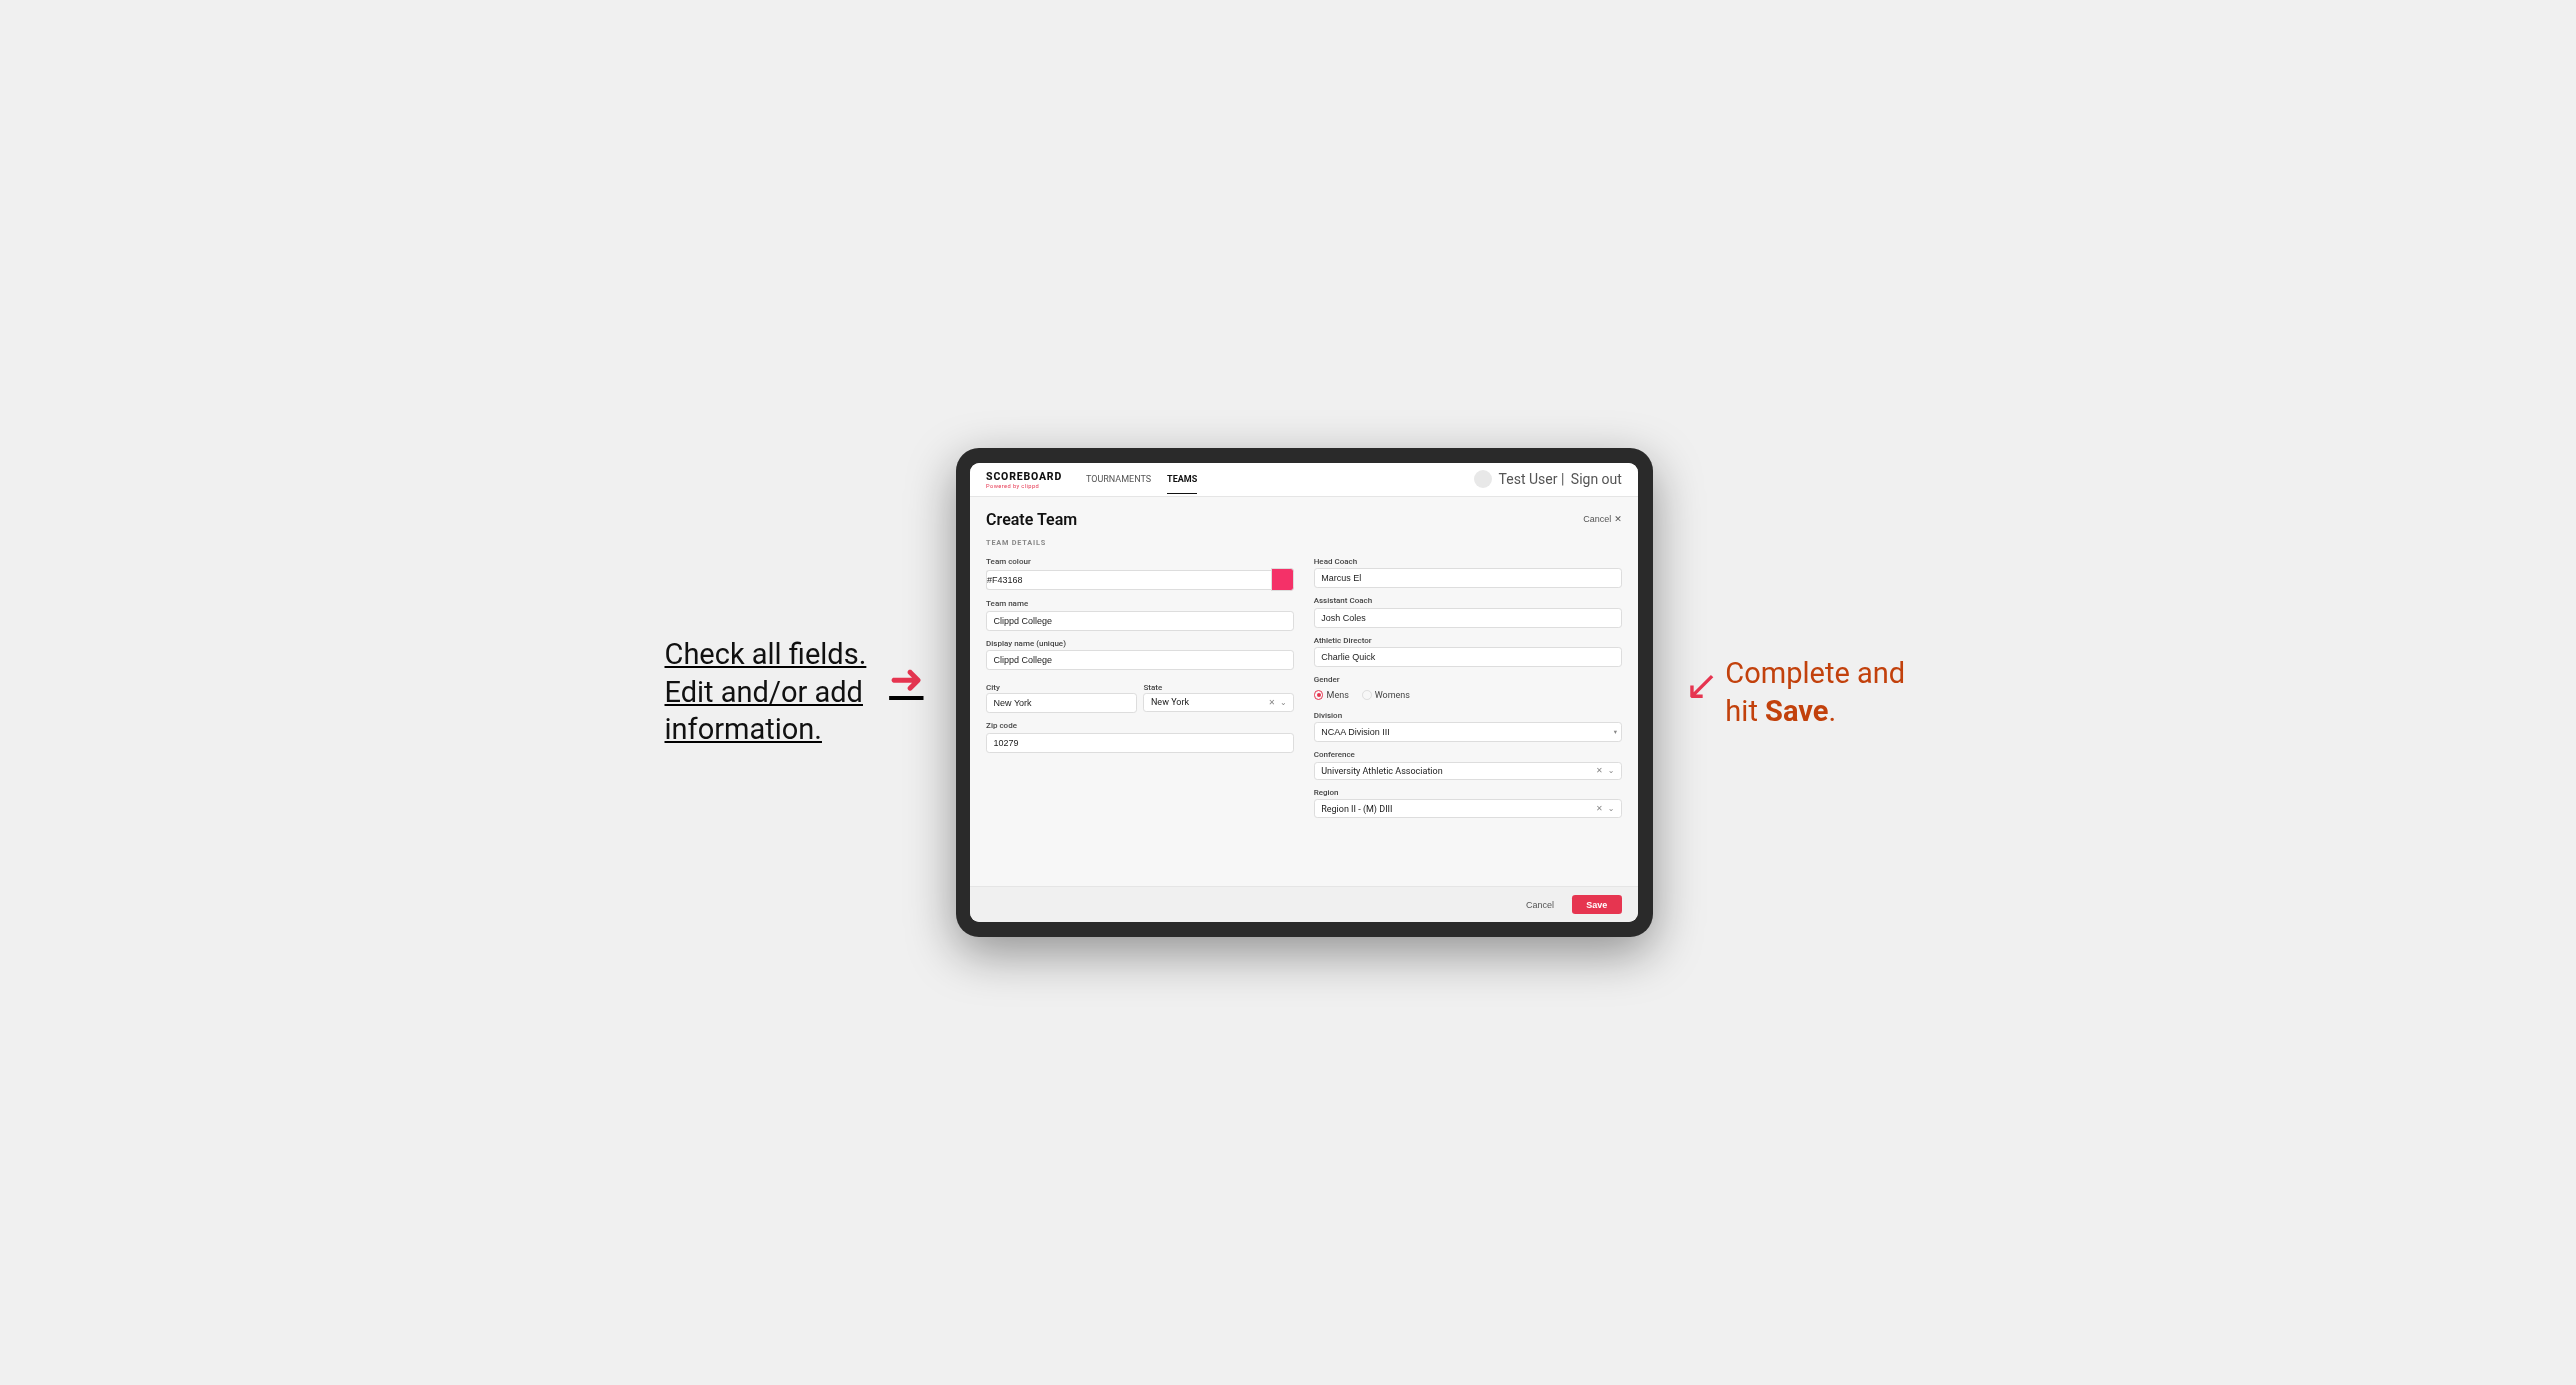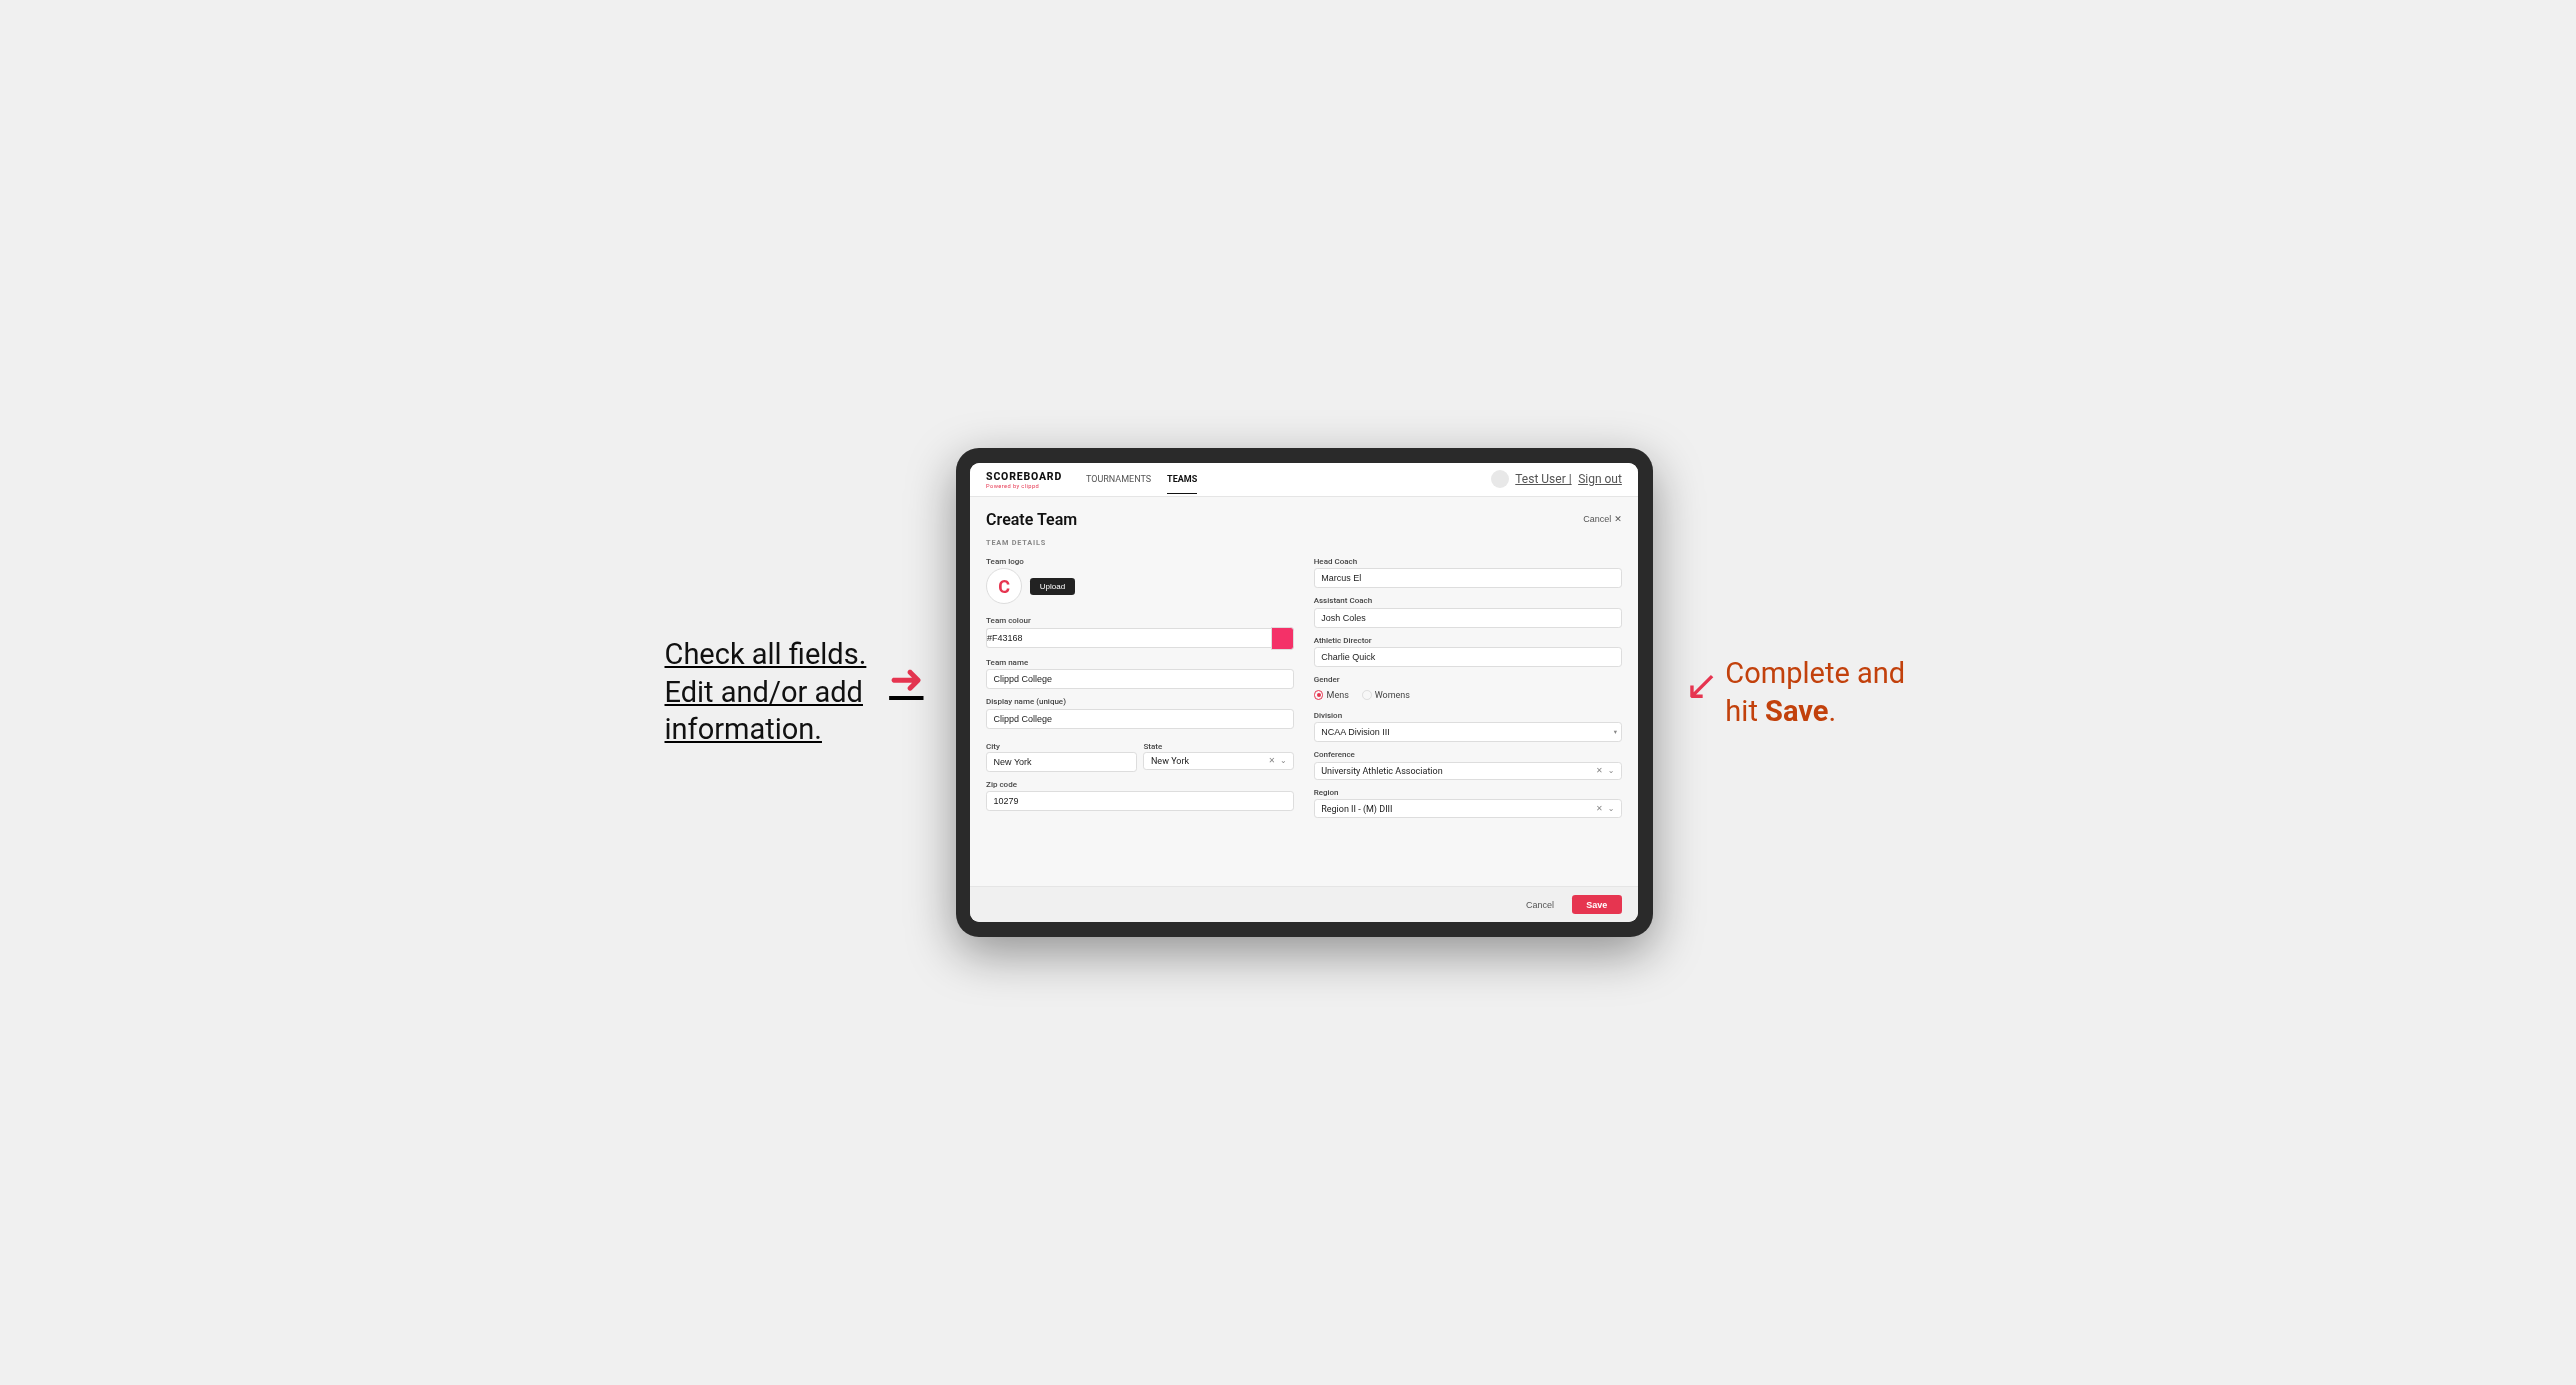--- a/index.html
+++ b/index.html
@@ -105,23 +105,22 @@
     .nav-link.active {
       color: #111;
       border-bottom: 1.6px solid #111;
       font-weight: 700;
     }
 
     .nav-user {
       display: flex;
       align-items: center;
       gap: 6.5px;
-      font-size: 12px;
+      font-size: 14px;
       color: #555;
-      text-decoration: underline;
     }
 
     .nav-avatar {
       width: 18px;
       height: 18px;
       background: #e8e8e8;
       border-radius: 50%;
     }
 
     .nav-signout {
@@ -432,27 +431,20 @@
             <span>✕</span>
           </button>
         </div>
 
         <div class="section-label">TEAM DETAILS</div>
 
         <div class="form-grid">
 
           <div class="form-col">
 
-            <div class="field-group">
-              <label class="field-label">Team logo</label>
-              <div class="logo-area">
-                <div class="logo-circle">C</div>
-                <button class="upload-btn">Upload</button>
-              </div>
-            </div>
 
             <div class="field-group">
               <label class="field-label">Team colour</label>
               <div class="color-field-wrapper">
                 <input class="color-input" type="text" value="#F43168" style="">
                 <div class="color-swatch"></div>
               </div>
             </div>
 
             <div class="field-group">

